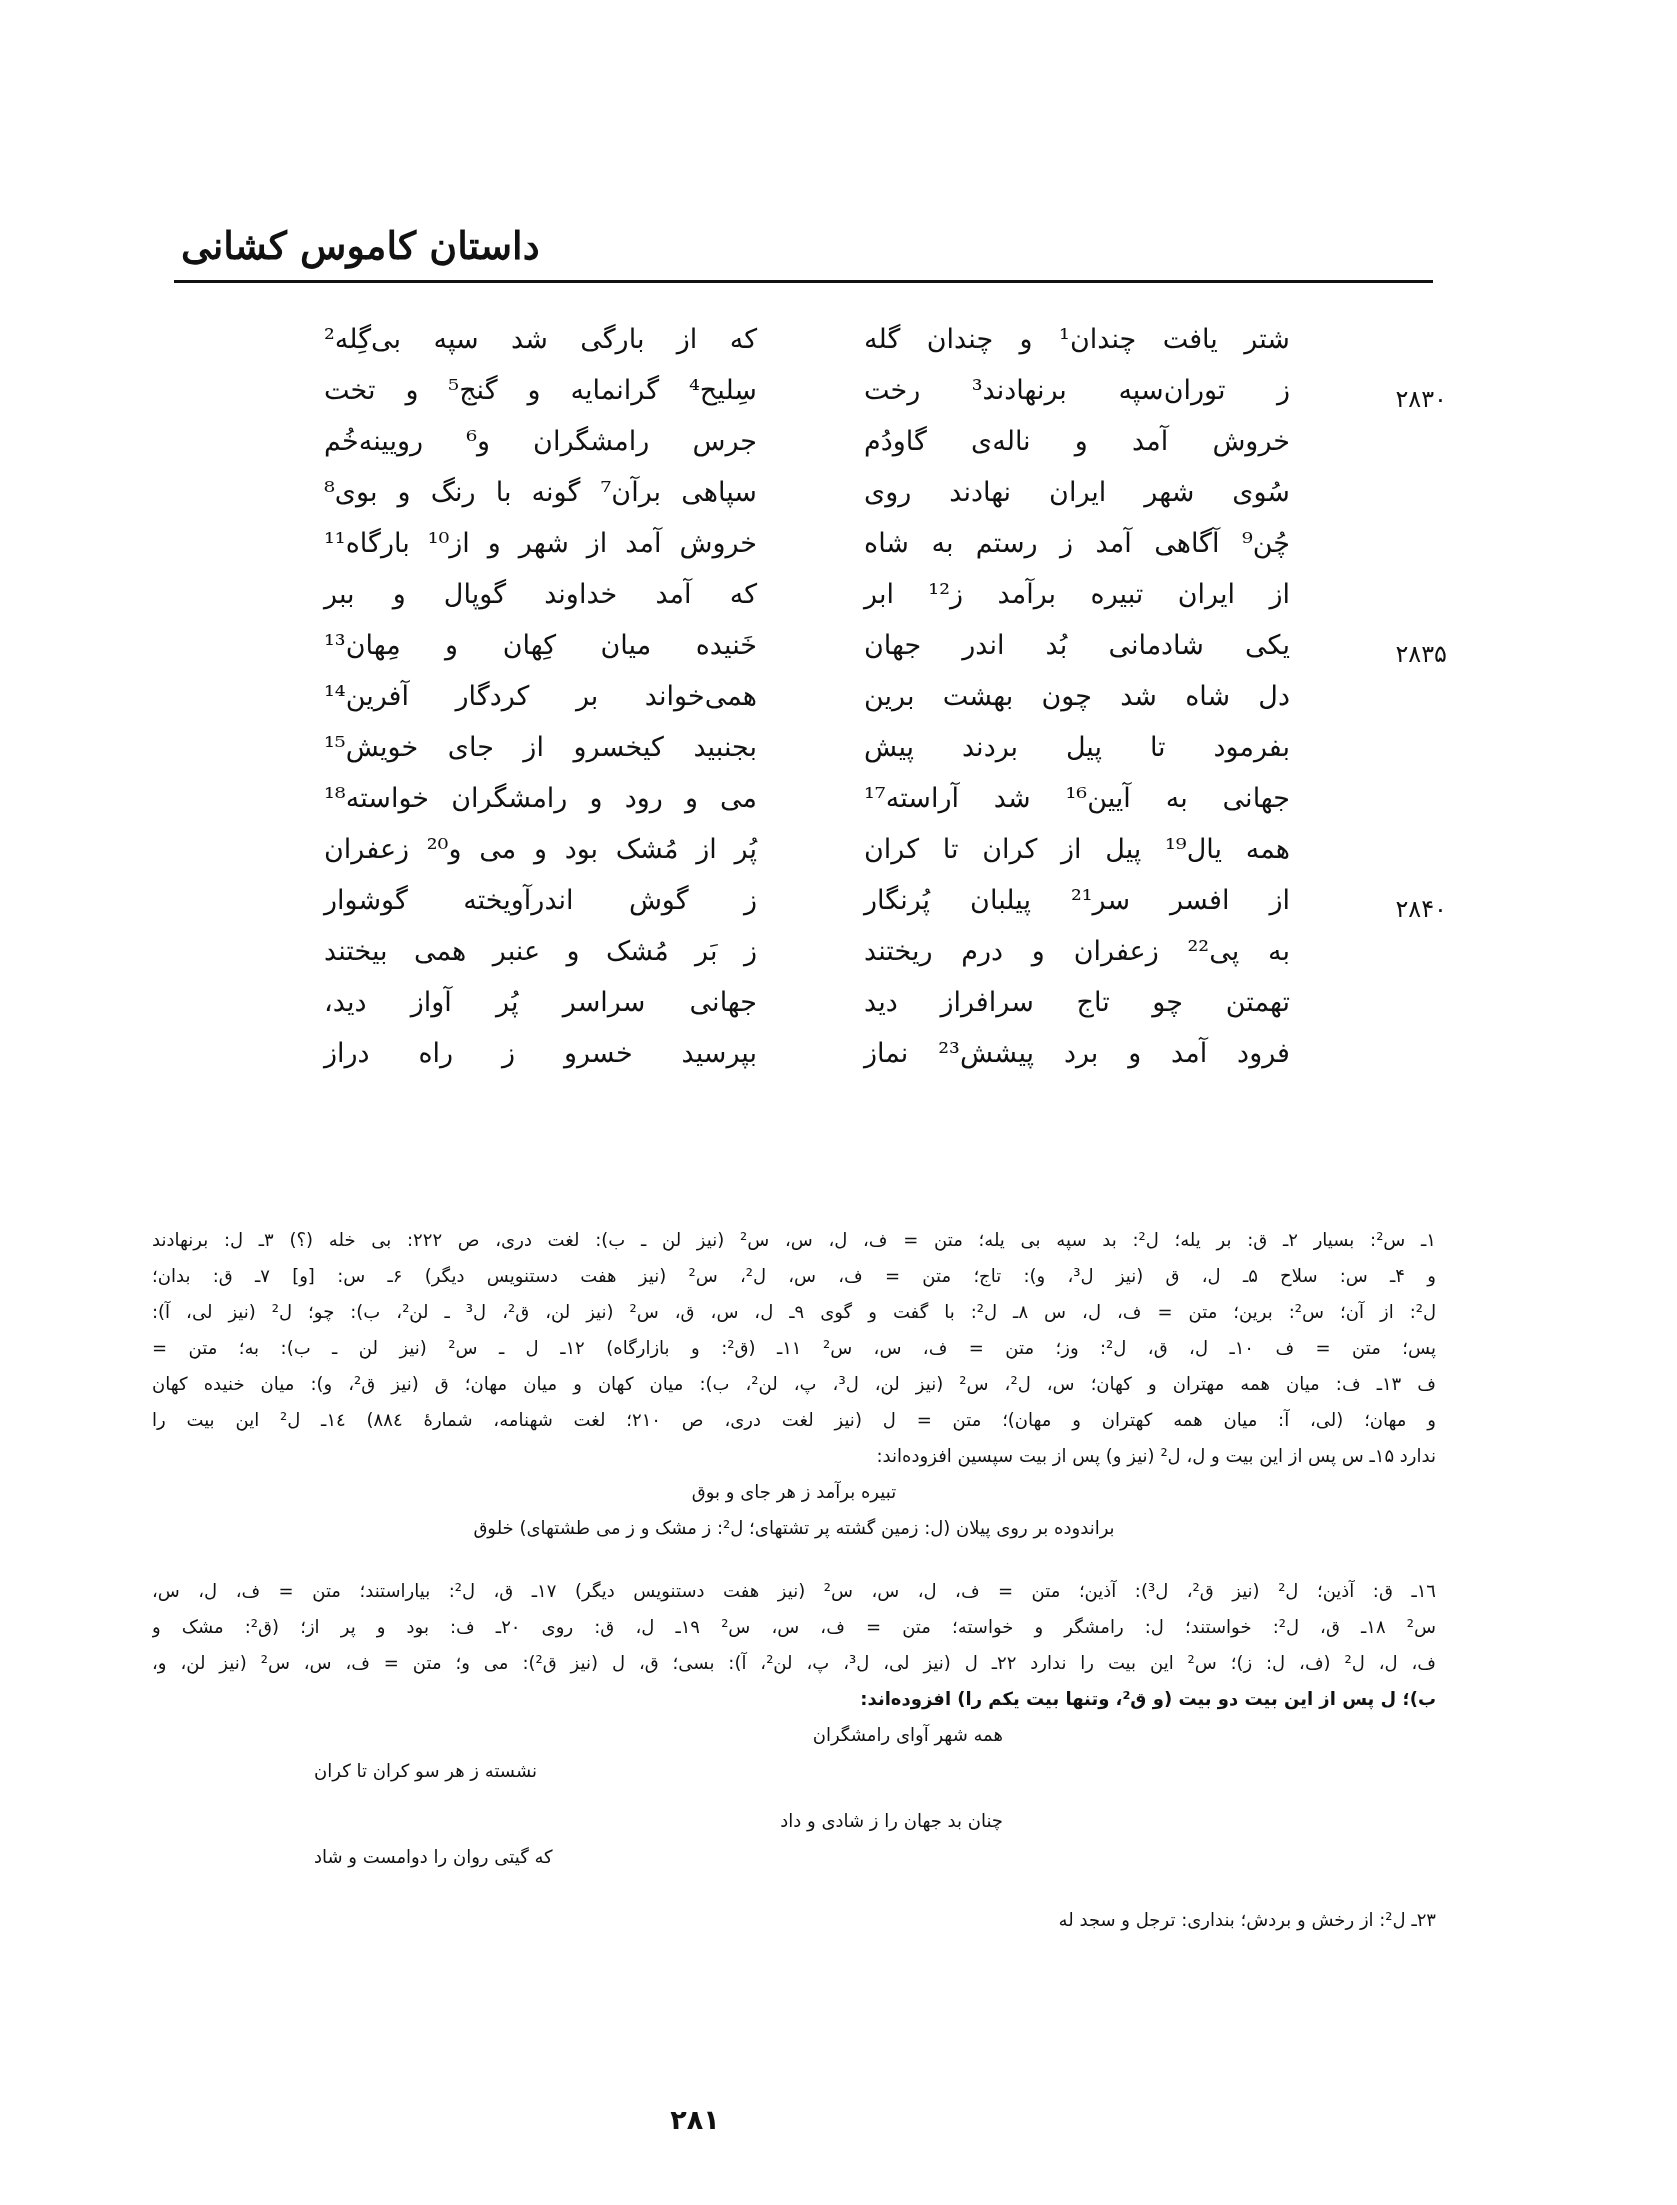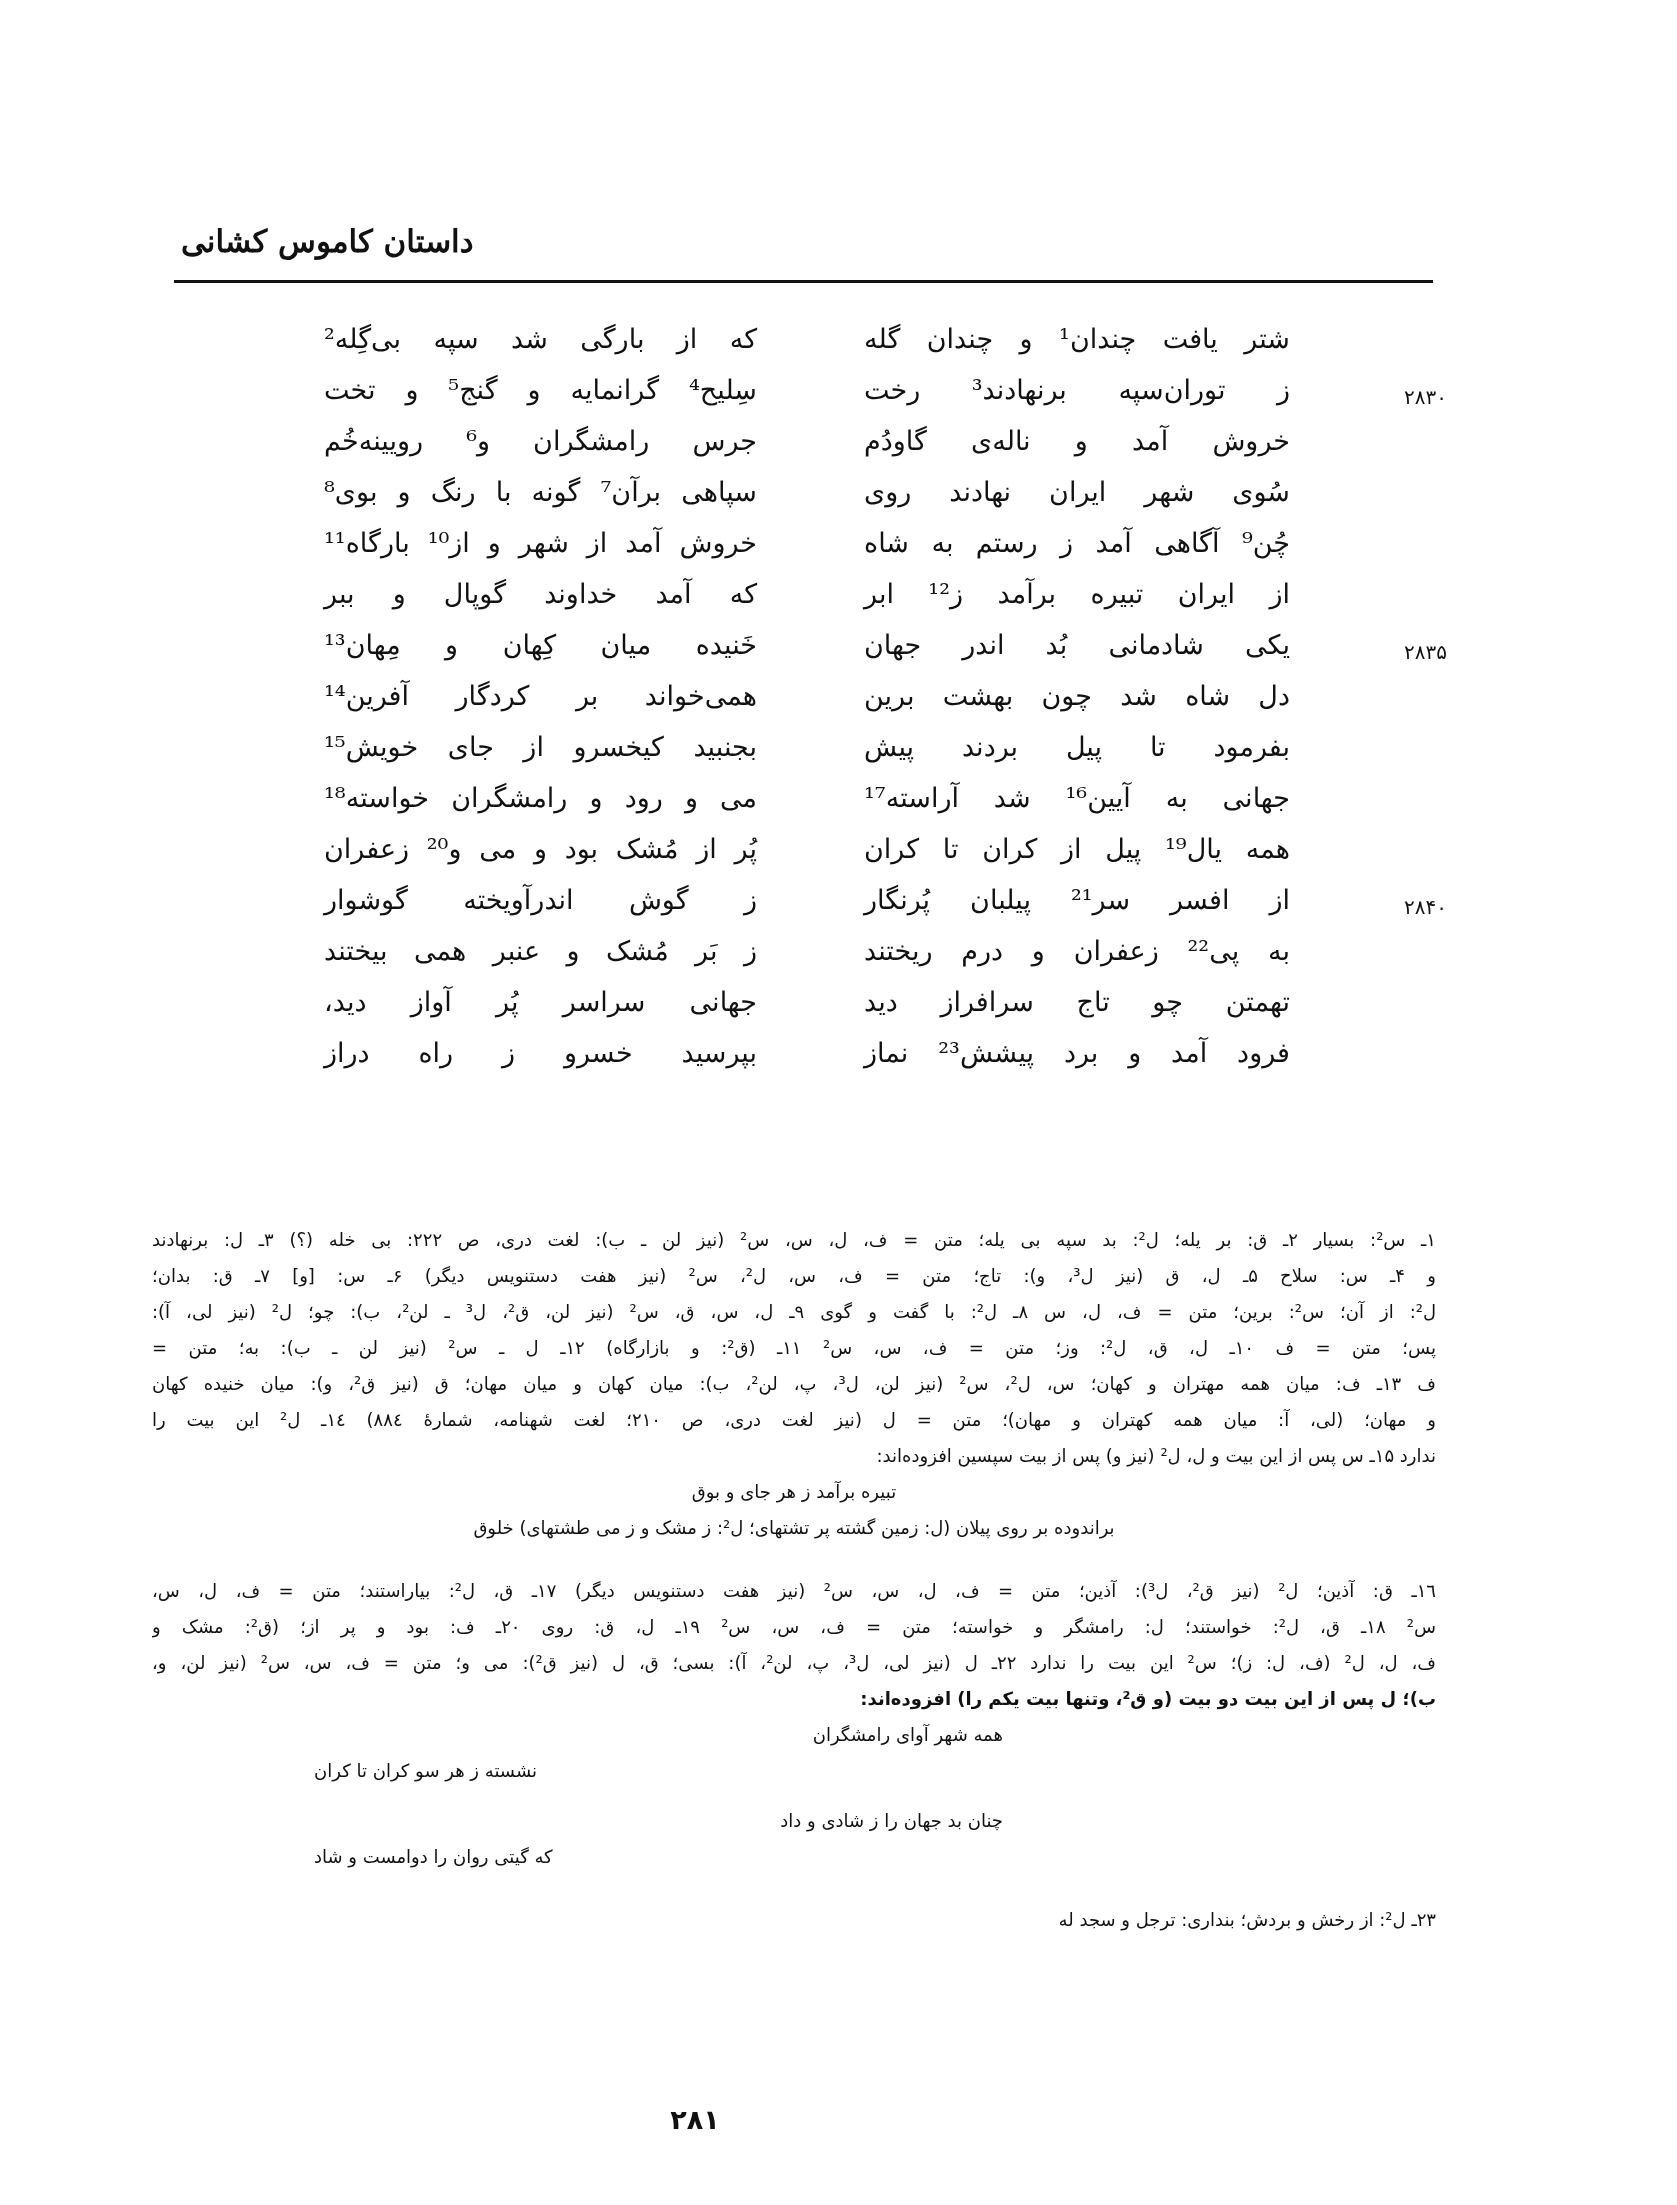--- a/index.html
+++ b/index.html
@@ -2,37 +2,37 @@
 <html style="font-size:10.8px"><head>
   <meta charset="utf-8">
   <style>
     html, body { margin: 0; padding: 0; background: #ffffff; }
     body {
       width: 1678px; height: 2205px; position: relative; overflow: hidden;
       font-family: "DejaVu Sans", sans-serif; color: #111111;
     }
     .running-head {
       position: absolute; left: 181px; top: 223px;
-      font-family: "DejaVu Serif", serif; font-weight: bold; font-size: 31px;
+      font-family: "DejaVu Serif", serif; font-weight: bold; font-size: 38px;
       direction: rtl;
     }
     .head-rule {
       position: absolute; left: 174px; top: 280px; width: 1259px; height: 3.4px;
       background: #111111;
     }
     .verses {
       position: absolute; left: 284px; top: 323px; width: 1163px;
     }
     .verse-row {
       position: relative; height: 51px; direction: rtl;
       font-family: "DejaVu Serif", serif; font-size: 27px;
     }
     .verse-num {
       position: absolute; right: 0; top: 10.8px; width: 74px;
-      text-align: right; font-size: 20px; font-family: "DejaVu Sans", sans-serif;
+      text-align: right; font-size: 24px; font-family: "DejaVu Sans", sans-serif;
     }
     .hemi-right {
       position: absolute; right: 157px; width: 426px; top: 0;
       text-align: justify; text-align-last: justify;
     }
     .hemi-left {
       position: absolute; right: 690px; width: 433px; top: 0;
       text-align: justify; text-align-last: justify;
     }
     .footnotes {

